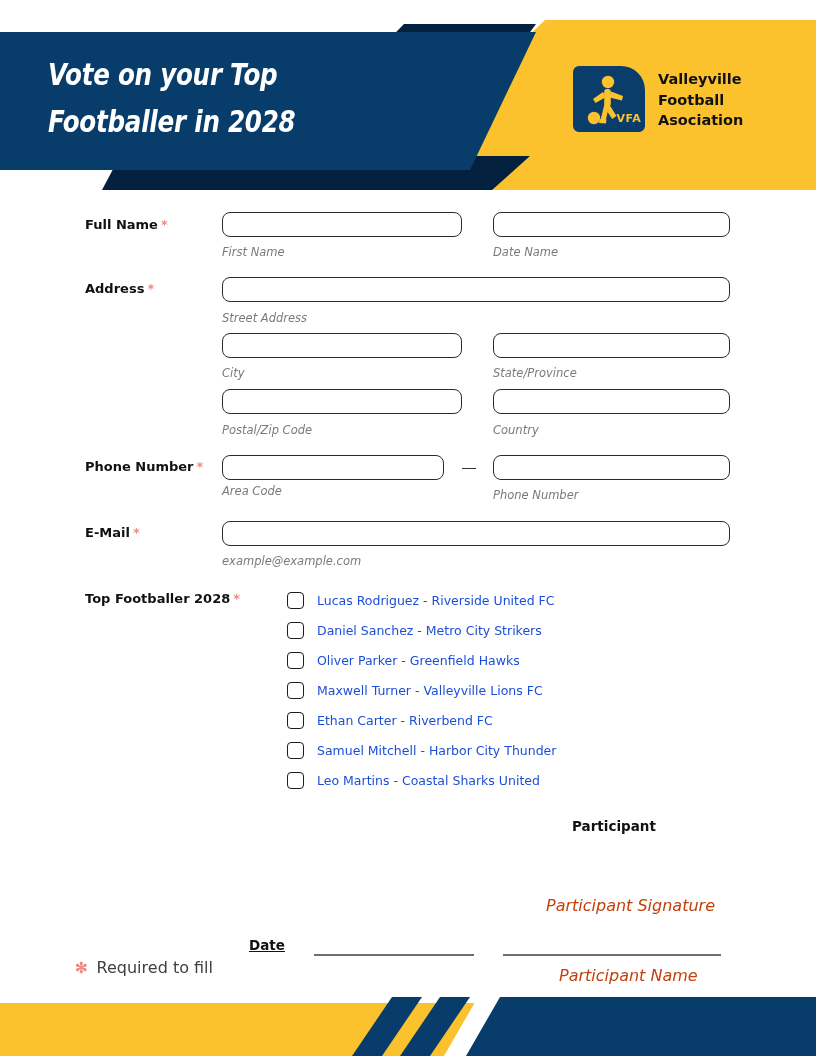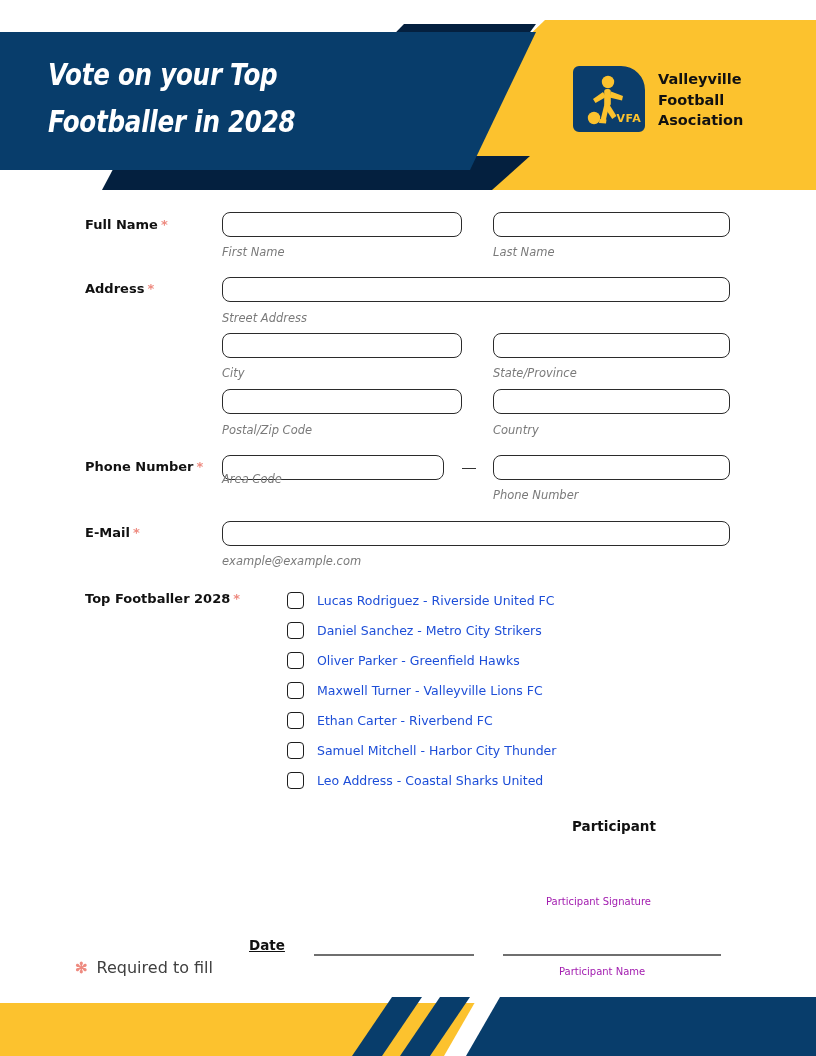--- a/index.html
+++ b/index.html
@@ -144,22 +144,23 @@
     color: #111111;
   }
   .sig-line {
     position: absolute;
     height: 2px;
     background: #6f6f6f;
   }
   .sig-cap {
     position: absolute;
     font-family: "DejaVu Sans", sans-serif;
-    font-size: 10px;
-    color: #a21caf;
+    font-style: italic;
+    font-size: 16px;
+    color: #c2410c;
     white-space: nowrap;
   }
   .date-label {
     position: absolute;
     font-family: "DejaVu Sans", sans-serif;
     font-weight: bold;
     font-size: 13.5px;
     color: #111111;
   }
 
@@ -239,21 +240,21 @@
   </div>
 
   <div class="form">
 
     <div class="field-label" style="left:85px; top:27px;">
       <span>Full Name</span><span class="req">*</span>
     </div>
     <input class="input-box" style="left: 222px; top: 22px; width: 240px;" placeholder="">
     <div class="sub-label" style="left:222px; top:55px;">First Name</div>
     <input class="input-box" style="left: 493px; top: 22px; width: 237px;" placeholder="">
-    <div class="sub-label" style="left:493px; top:55px;">Last Name</div>
+    <div class="sub-label" style="left:493px; top:55px;">Date Name</div>
 
     <div class="field-label" style="left:85px; top:91px;">
       <span>Address</span><span class="req">*</span>
     </div>
     <input class="input-box" style="left: 222px; top: 87px; width: 508px;" placeholder="">
     <div class="sub-label" style="left:222px; top:121px;">Street Address</div>
 
     <input class="input-box" style="left: 222px; top: 143px; width: 240px;" placeholder="">
     <div class="sub-label" style="left:222px; top:176px;">City</div>
     <input class="input-box" style="left: 493px; top: 143px; width: 237px;" placeholder="">
@@ -262,21 +263,21 @@
     <input class="input-box" style="left: 222px; top: 199px; width: 240px;" placeholder="">
     <div class="sub-label" style="left:222px; top:233px;">Postal/Zip Code</div>
     <input class="input-box" style="left: 493px; top: 199px; width: 237px;" placeholder="">
     <div class="sub-label" style="left:493px; top:233px;">Country</div>
 
     <div class="field-label" style="left:85px; top:269px;">
       <span>Phone Number</span><span class="req">*</span>
     </div>
     <input class="input-box" style="left: 222px; top: 265px; width: 222px;" placeholder="">
     <div class="dash" style="left:462px; top:269px;">—</div>
-    <div class="sub-label" style="left:222px; top:282px;font-style:italic;">Area Code</div>
+    <div class="sub-label" style="left:222px; top:294px;font-style:italic;">Area Code</div>
     <input class="input-box" style="left: 493px; top: 265px; width: 237px;" placeholder="">
     <div class="sub-label" style="left:493px; top:298px;">Phone Number</div>
 
     <div class="field-label" style="left:85px; top:335px;">
       <span>E-Mail</span><span class="req">*</span>
     </div>
     <input class="input-box" style="left: 222px; top: 331px; width: 508px;" placeholder="">
     <div class="sub-label" style="left:222px; top:364px;">example@example.com</div>
 
     <div class="field-label" style="left:85px; top:401px;">
@@ -302,21 +303,21 @@
     <div class="cb-row" style="top:522px;">
       <span class="cb-box"></span>
       <span class="cb-label">Ethan Carter - Riverbend FC</span>
     </div>
     <div class="cb-row" style="top:552px;">
       <span class="cb-box"></span>
       <span class="cb-label">Samuel Mitchell - Harbor City Thunder</span>
     </div>
     <div class="cb-row" style="top:582px;">
       <span class="cb-box"></span>
-      <span class="cb-label">Leo Address - Coastal Sharks United</span>
+      <span class="cb-label">Leo Martins - Coastal Sharks United</span>
     </div>
 
     <div class="sig-heading" style="left:572px; top:628px;">Participant</div>
 
     <div class="sig-cap" style="left:546px; top:706px;">Participant Signature</div>
 
     <div class="date-label" style="left:249px; top:747px;text-decoration:underline;">Date</div>
     <div class="sig-line" style="left:314px; top:764px; width:160px;"></div>
 
     <div class="sig-line" style="left:503px; top:764px; width:218px;"></div>

